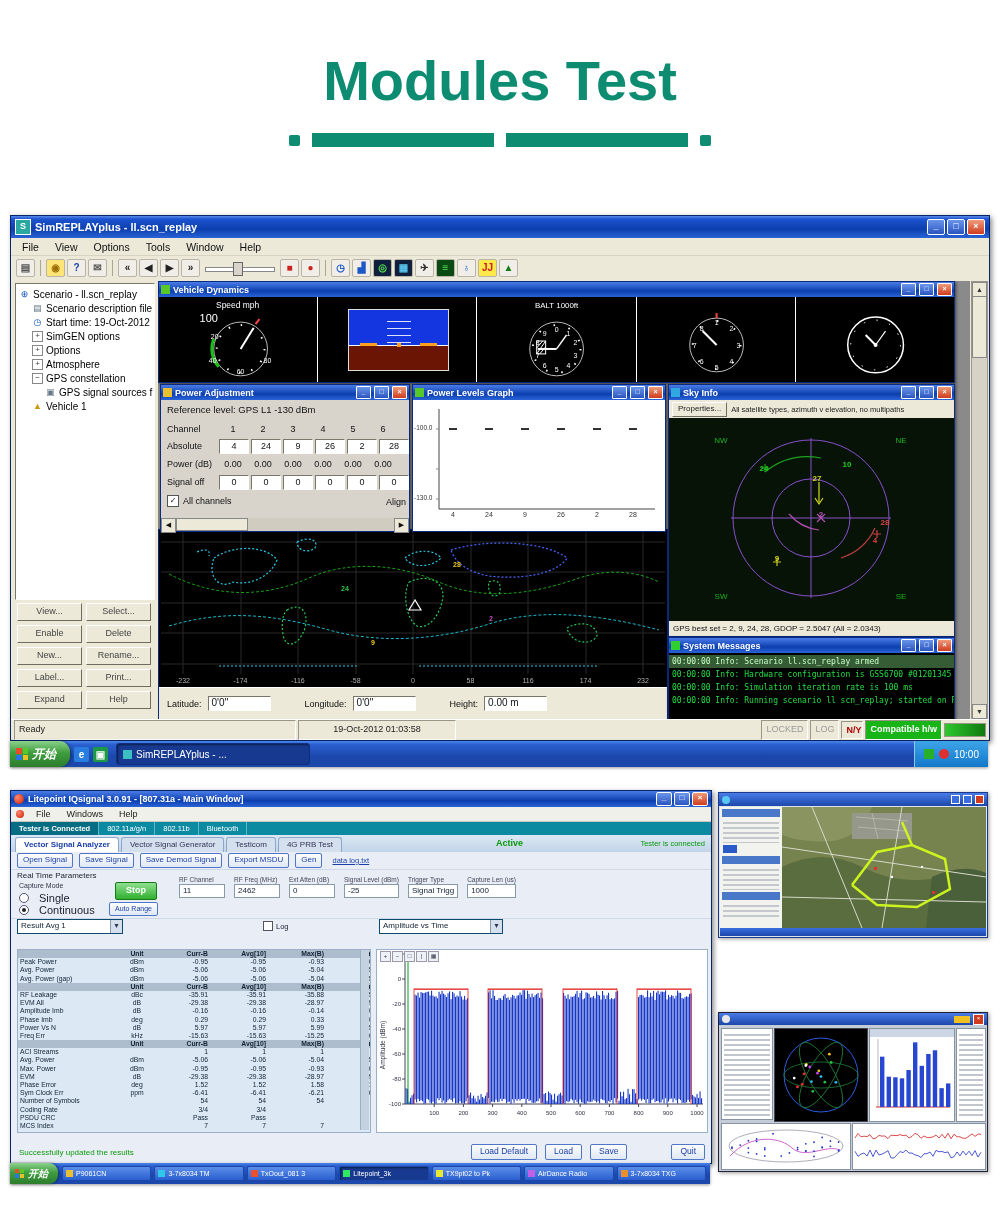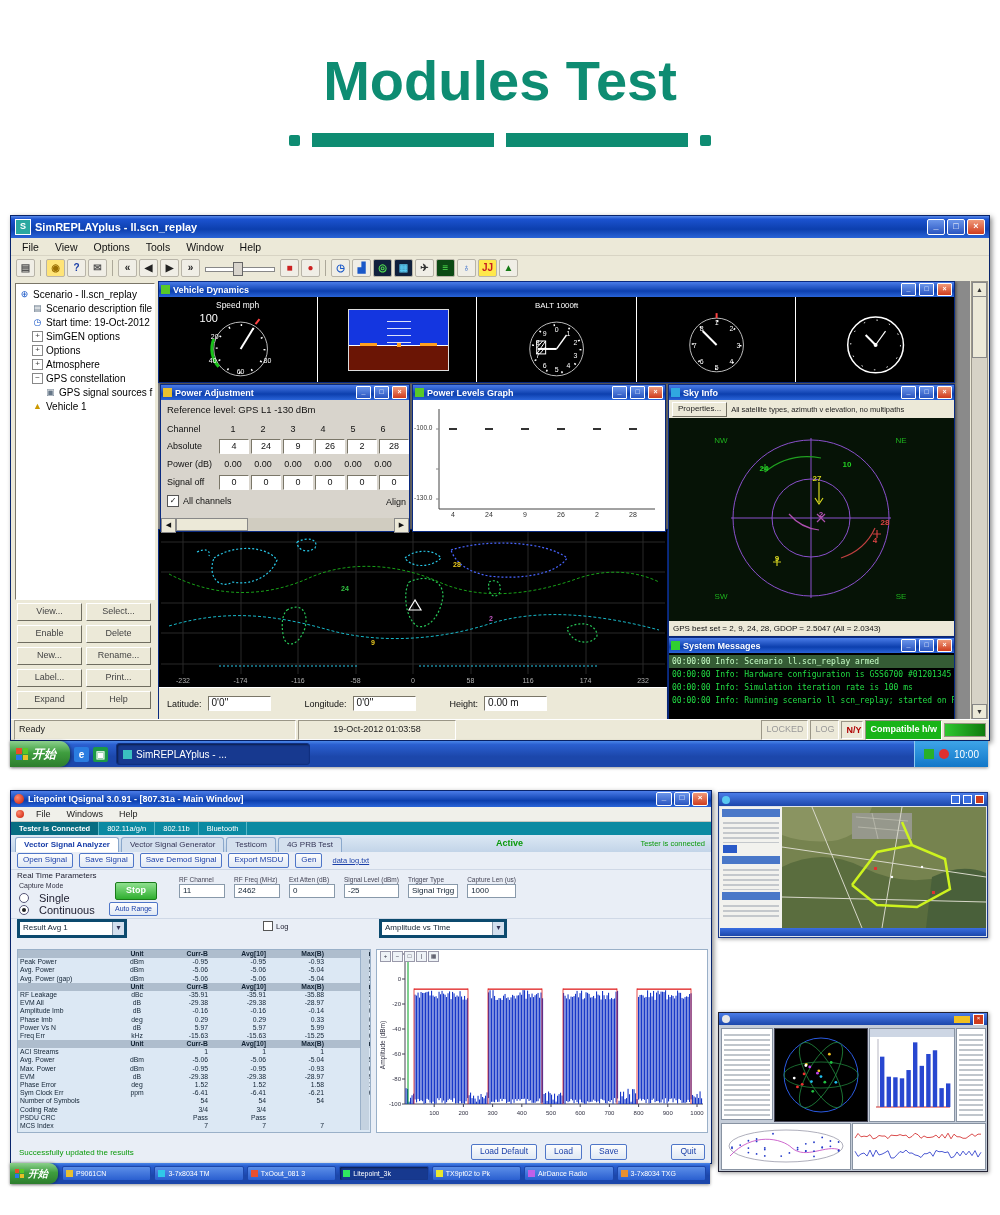--- a/index.html
+++ b/index.html
@@ -149,21 +149,21 @@
   .radio{width:8px;height:8px;border:1px solid #557;border-radius:50%;display:inline-block;position:relative;background:#fff;flex:none;}
   .radio.sel::after{content:"";position:absolute;left:2px;top:2px;right:2px;bottom:2px;background:#222;border-radius:50%;}
   .stopbtn{position:absolute;left:104px;top:12px;width:40px;height:16px;background:linear-gradient(#8fe08f,#2faf2f);border:1px solid #1a7a1a;color:#fff;font-weight:bold;font-size:9px;text-align:center;line-height:15px;border-radius:2px;}
   .autorange{position:absolute;left:98px;top:32px;height:12px;line-height:11px;font-size:7px;}
   #lp-fields{position:absolute;left:168px;top:6px;display:flex;gap:9px;}
   .fld{display:flex;flex-direction:column;gap:1px;}
   .fld .fl{font-size:6.5px;color:#445;white-space:nowrap;}
   .fld .val{height:12px;min-width:38px;background:#fff;border:1px solid #8899aa;font-size:8px;line-height:11px;padding:0 3px;color:#123;}
   .lp-outrow{height:12px;position:relative;background:#e9eef6;}
   .lp-ctrls{height:16px;position:relative;font-size:8px;background:#e9eef6;}
-  .lp-dd{position:absolute;top:0;height:13px;background:#fff;border:3px solid #0c4a6e;font-size:8px;line-height:12px;padding:0 15px 0 3px;color:#123;white-space:nowrap;overflow:hidden;}
+  .lp-dd{position:absolute;top:0;height:13px;background:#fff;border:1px solid #0c4a6e;font-size:8px;line-height:12px;padding:0 15px 0 3px;color:#123;white-space:nowrap;overflow:hidden;}
   .lp-dd::after{content:"▾";position:absolute;right:0;top:0;font-size:8px;color:#335;background:#d4e0ee;width:11px;text-align:center;height:13px;border-left:1px solid #8899aa;}
   .lp-chk{position:absolute;display:flex;gap:3px;align-items:center;font-size:7.5px;top:2px;color:#223;}
   .chk.small{width:8px;height:8px;line-height:7px;font-size:6px;}
   .lp-btn.abs{position:absolute;margin-top:48px;}
   .lp-table{position:absolute;left:6px;top:158px;width:352px;height:182px;background:#dce8f4;border:1px solid #9ab0c8;overflow:hidden;font-size:6.8px;color:#123;}
   .lp-tr{display:flex;height:8.2px;line-height:8.2px;}
   .lp-tr.hd{background:#aebdcd;font-weight:bold;}
   .lp-td{overflow:hidden;white-space:nowrap;padding:0 2px;flex:none;}
   .lp-td.c0{text-align:left;}
   .lp-td.c1{text-align:center;}

